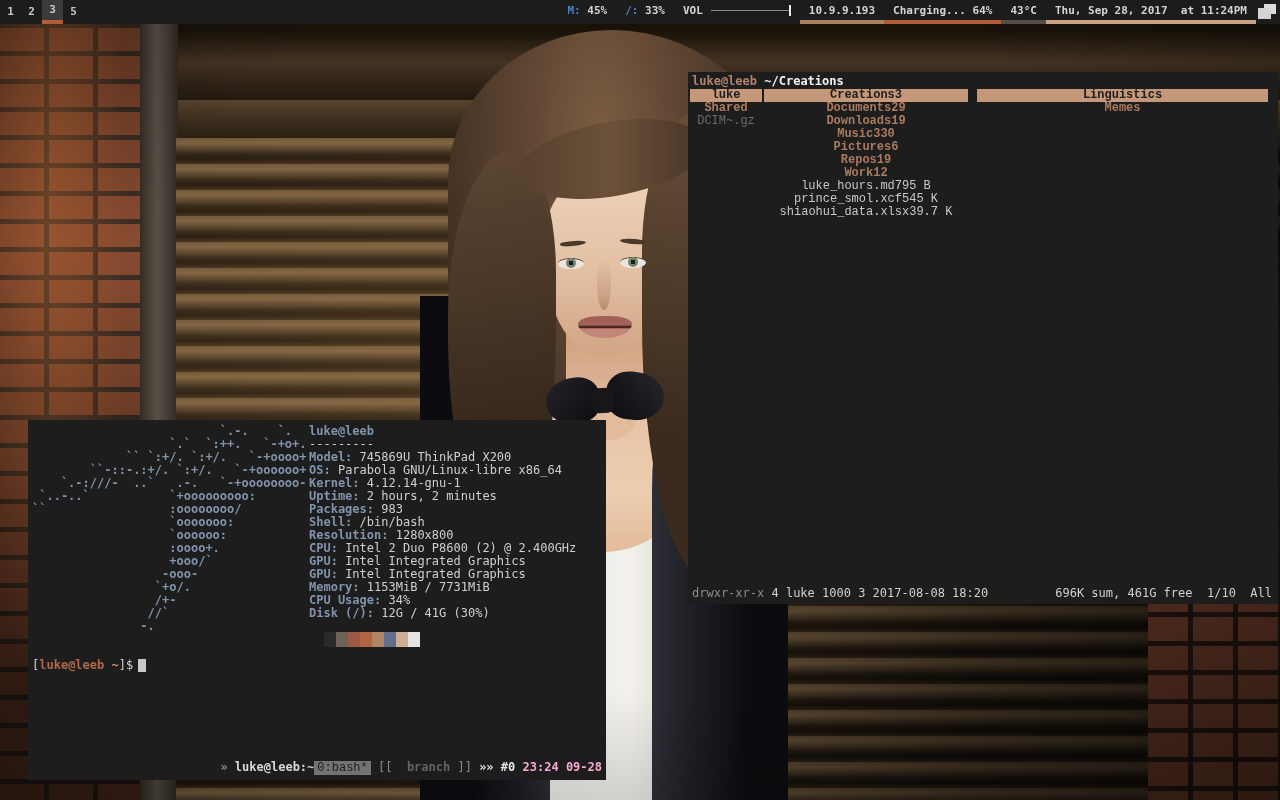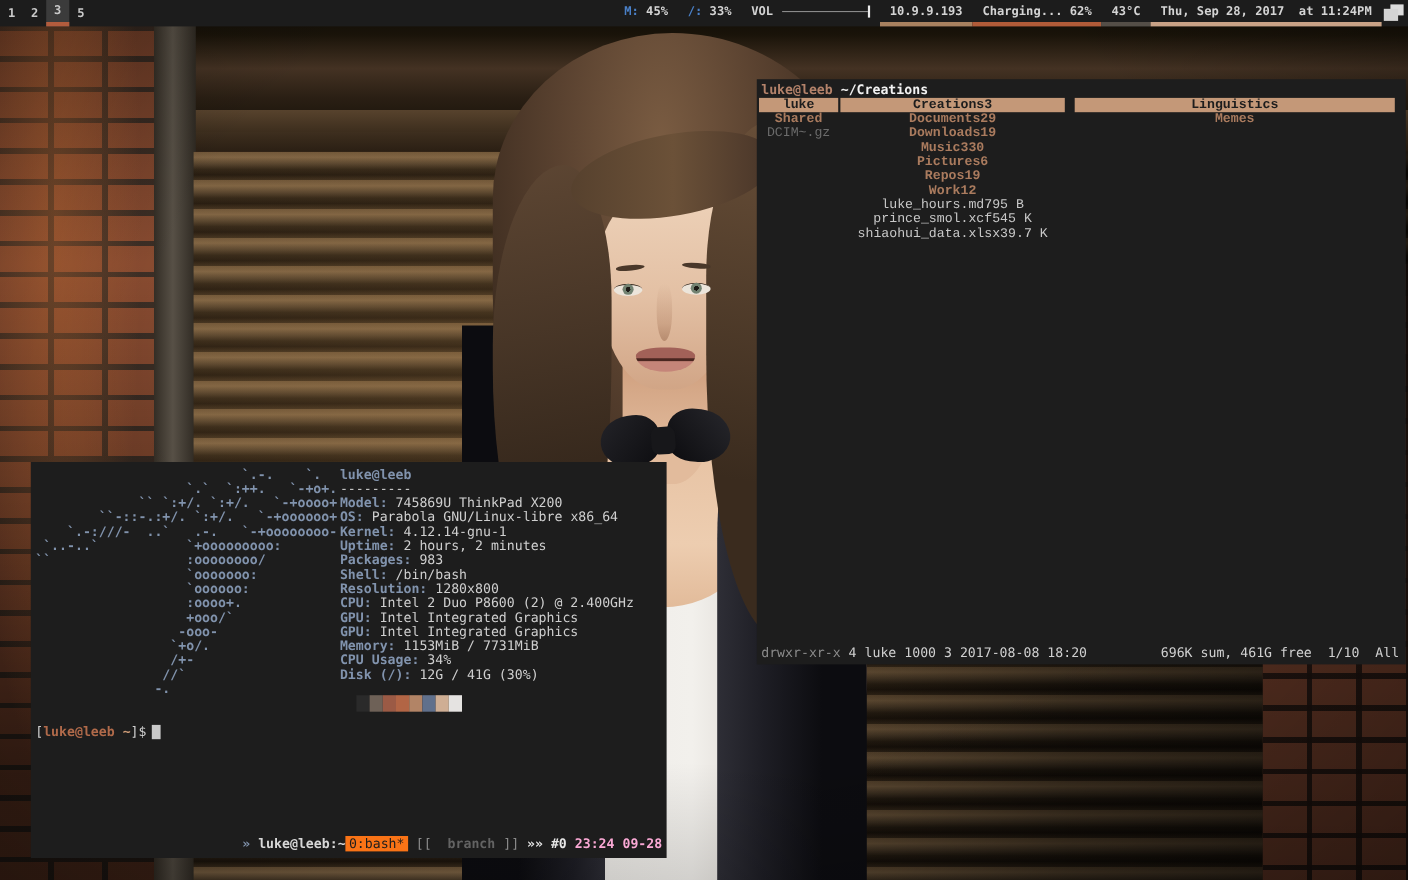--- a/index.html
+++ b/index.html
@@ -154,21 +154,21 @@
   .prompt { position:absolute; left:4px; top:238px; white-space:pre; line-height:14px; }
   .prompt .brk { color:#d0d0d0; }
   .prompt .usr { color:#b06a4a; font-weight:bold; }
   .prompt .hom { color:#cf9c77; font-weight:bold; }
   .cursor { display:inline-block; width:8px; height:13px; background:#c9c9c9;
             vertical-align:text-bottom; margin-left:5px; }
   .tmux { position:absolute; left:4px; right:4px; bottom:5px; height:16px;
           line-height:16px; display:flex; justify-content:flex-end; white-space:pre; }
   .tmux .chev { color:#8193ad; font-weight:bold; }
   .tmux .sess { color:#d8d8d8; font-weight:bold; }
-  .tmux .win  { background:#f97316; color:#1d1d1d; padding:0 3px; }
+  .tmux .win  { background:#737373; color:#1d1d1d; padding:0 3px;font-family:Liberation Mono, monospace; }
   .tmux .brkt { color:#8a8a8a; }
   .tmux .brnch{ color:#636363; font-weight:bold; }
   .tmux .arr  { color:#e6e6e6; font-weight:bold; }
   .tmux .pane { color:#e6e6e6; font-weight:bold; }
   .tmux .time { color:#f9a8d4; font-weight:bold; }
 </style>
 </head>
 <body>
 
 <div class="wallpaper">
@@ -213,21 +213,21 @@
       <div class="tag active">3</div>
       <div class="tag">5</div>
     </div>
   <div class="status">
     <span id="meters" style="display:flex"><span class="seg"><span class="blue">M: </span><span>45%</span></span><span class="seg"><span class="blue">/: </span><span>33%</span></span></span>
     <span class="seg">
       <span>VOL</span>
       <span class="vol-track"></span>
       <span class="vol-handle"></span>
     </span>
-    <span id="segments" style="display:flex"><span class="seg" style="border-bottom-color: rgb(168, 129, 95);">10.9.9.193</span><span class="seg" style="border-bottom-color: rgb(177, 91, 56);">Charging... 62%</span><span class="seg" style="border-bottom-color: rgb(84, 78, 71);">43°C</span><span class="seg" style="border-bottom-color: rgb(201, 162, 134);">Thu, Sep 28, 2017  at 11:24PM</span></span>
+    <span id="segments" style="display:flex"><span class="seg" style="border-bottom-color: rgb(168, 129, 95);">10.9.9.193</span><span class="seg" style="border-bottom-color: rgb(177, 91, 56);">Charging... 64%</span><span class="seg" style="border-bottom-color: rgb(84, 78, 71);">43°C</span><span class="seg" style="border-bottom-color: rgb(201, 162, 134);">Thu, Sep 28, 2017  at 11:24PM</span></span>
     <span class="tray">
       <span class="tray-icon">
         <span class="mon-back"><span class="scr"></span></span>
         <span class="mon-front"><span class="scr"></span><span class="kbd"></span></span>
       </span>
     </span>
   </div>
 </div>
 
 <div class="fm">

